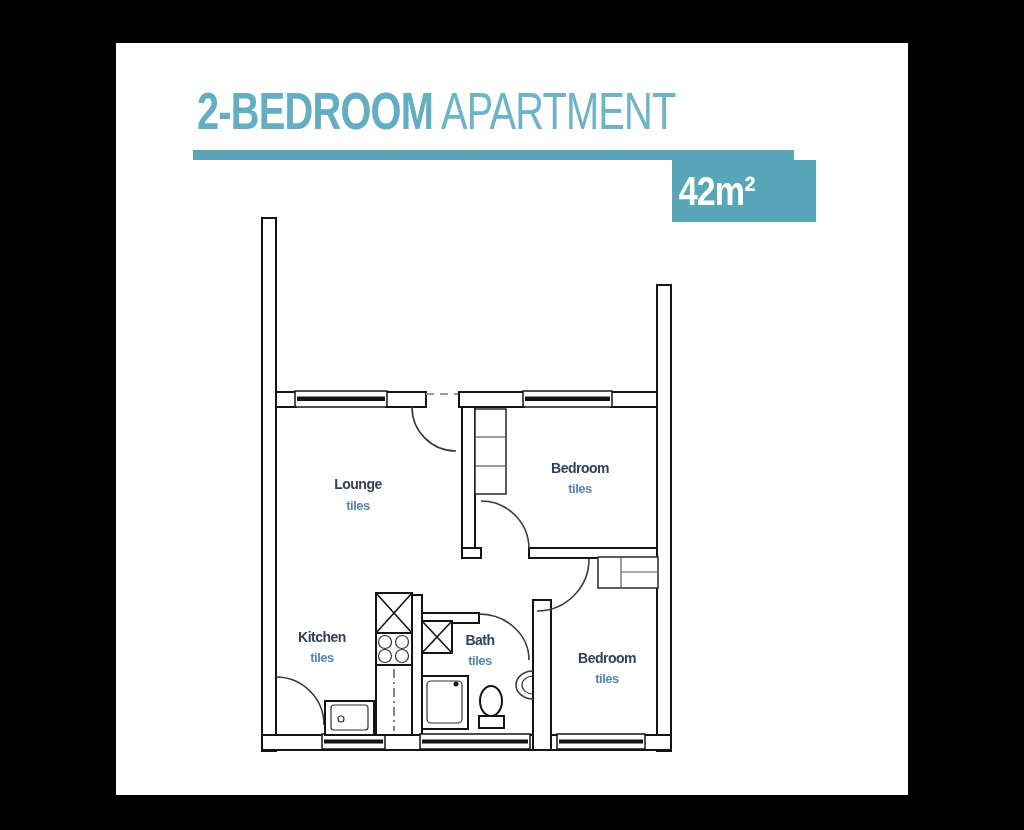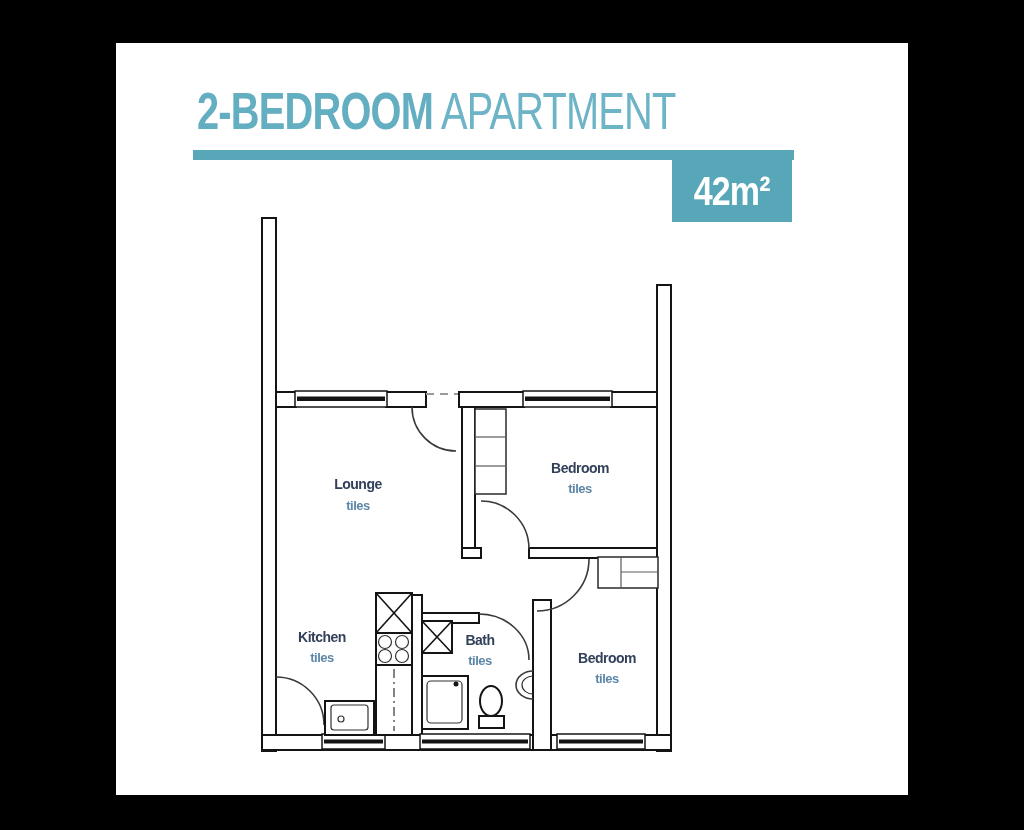--- a/index.html
+++ b/index.html
@@ -25,22 +25,22 @@
     font-size:51px;line-height:1;letter-spacing:-1px;white-space:nowrap;
     transform:scaleX(0.78);transform-origin:left top;
   }
   .title .t1{font-weight:700;color:var(--title1);}
   .title .t2{font-weight:400;color:var(--title2);margin-left:10px;}
   .rule{
     position:absolute;left:193px;top:150px;width:601px;height:10px;
     background:var(--accent);
   }
   .badge{
-    position:absolute;left:672px;top:160px;width:120px;height:62px;
-    background:var(--accent);display:flex;align-items:center;justify-content:center;
+    position:absolute;left:672px;top:160px;width:144px;height:62px;
+    background:var(--accent);display:flex;align-items:center;justify-content:flex-start;
   }
   .badge span{
     color:var(--badge-text);font-size:40px;font-weight:700;
     transform:scaleX(0.85);letter-spacing:-1px;
   }
   svg.plan{position:absolute;left:0;top:0;}
   .wall{fill:#ffffff;stroke:var(--wall);stroke-width:2;}
   .winframe{fill:#ffffff;stroke:var(--wall);stroke-width:1.5;}
   .winband{fill:var(--wall);stroke:none;}
   .closet{fill:#ffffff;stroke:#2a2a2a;stroke-width:1.5;}

